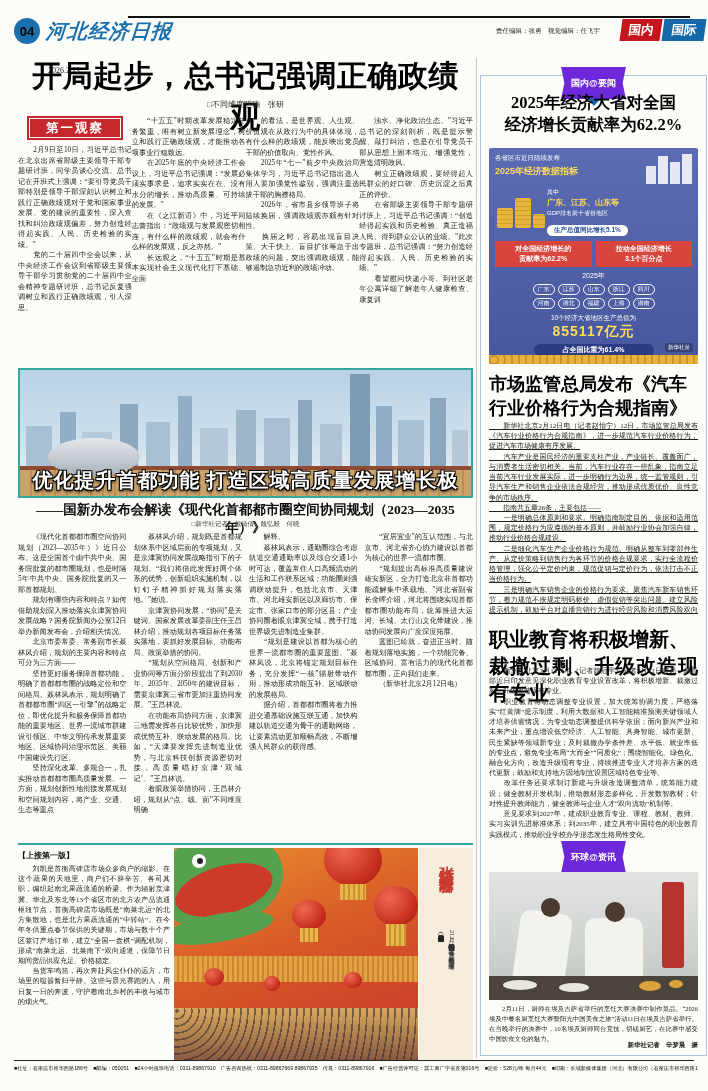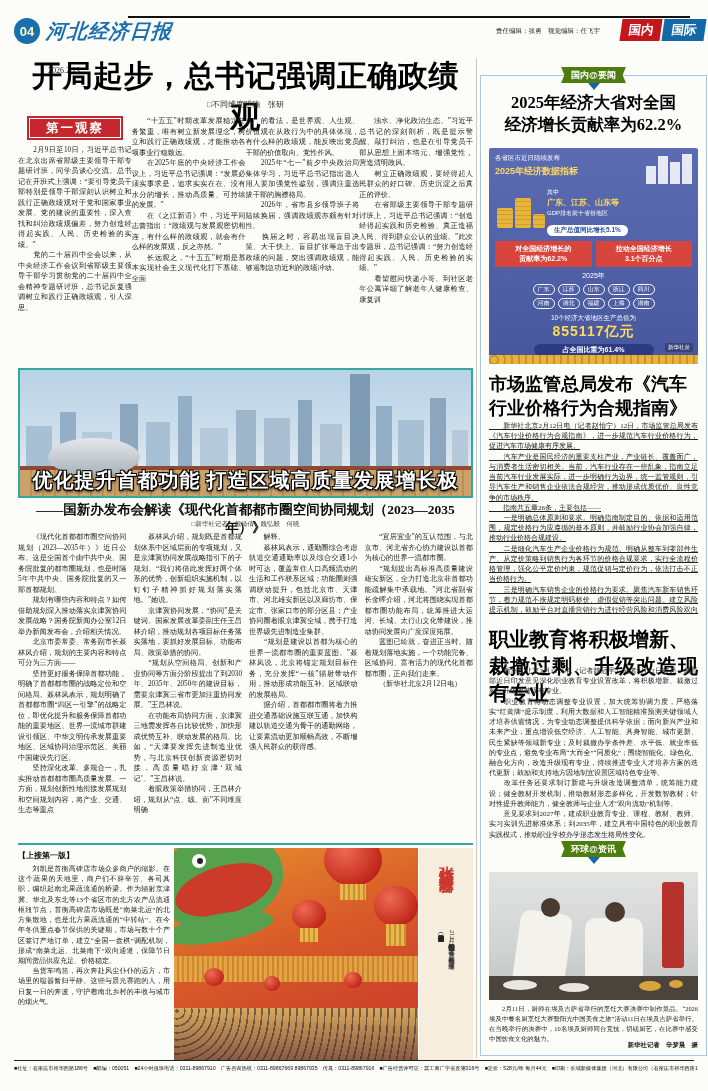--- a/index.html
+++ b/index.html
@@ -3,21 +3,21 @@
 <meta charset="utf-8">
 <style>
   html,body{margin:0;padding:0;background:#e8e8e4;}
   #page{position:relative;width:708px;height:1091px;background:#fcfcf9;overflow:hidden;
         font-family:"Liberation Serif","DejaVu Serif",serif;color:#1a1a1a;}
   .abs{position:absolute;}
 
   
   .toprule{left:128px;top:16px;width:562px;height:2px;background:#111;}
   .pgnum{left:14px;top:18px;width:26px;height:26px;border-radius:50%;background:#1a6fad;
-         color:#fef9c3;font-family:"Liberation Sans",sans-serif;font-weight:bold;font-size:13px;
+         color:#000000;font-family:"Liberation Sans",sans-serif;font-weight:bold;font-size:13px;
          display:flex;align-items:center;justify-content:center;}
   .masthead{left:46px;top:18px;font-size:20px;font-weight:bold;font-style:italic;color:#1a6fad;
             letter-spacing:1px;transform:skewX(-4deg);}
   .pubdate{left:48px;top:42px;font-size:8px;color:#222;font-family:Liberation Serif, serif;margin-top:24px;}
   .editors{left:496px;top:27px;font-size:6.5px;color:#222;font-family:"Liberation Sans",sans-serif;}
   .tab{top:19px;height:22px;display:flex;align-items:center;justify-content:center;
        color:#fff;font-weight:bold;font-size:12.5px;font-family:"Liberation Sans",sans-serif;
        transform:skewX(-8deg);}
   .tab-dom{left:621px;width:40px;background:#c5161d;z-index:2;}
   .tab-int{left:663px;width:42px;background:#1268a8;z-index:1;}
@@ -67,23 +67,23 @@
   .lpanel{left:419px;top:848px;width:54px;height:212px;background:#f6eddc;display:flex;
           flex-direction:column;align-items:center;padding-top:6px;box-sizing:border-box;}
   .ltitle{writing-mode:vertical-rl;font-size:15px;font-weight:bold;color:#c93a2e;height:70px;
           letter-spacing:2px;line-height:1.4;}
   .lcap{writing-mode:vertical-rl;font-size:6.2px;color:#333;height:122px;margin-top:6px;line-height:1.7;text-align:justify;}
   .lcred{display:block;font-weight:bold;color:#222;}
 
   
   .rbox{left:480px;top:75px;width:227px;height:981px;border:1px solid #a9c7e2;box-sizing:border-box;}
   .vdivider{left:476px;top:58px;width:1px;height:1000px;background:#c9c9c4;}
-  .ribbon{height:16px;background:#4d7c0f;color:#fff;font-family:"Liberation Sans",sans-serif;
+  .ribbon{height:16px;background:#6d28d9;color:#fff;font-family:"Liberation Sans",sans-serif;
           font-weight:bold;font-size:9px;display:flex;align-items:center;justify-content:center;
-          padding:0 10px;clip-path:polygon(0 0,100% 0,95% 50%,100% 100%,0 100%,5% 50%);}
+          padding:8px 10px;clip-path:polygon(0 0,100% 0,95% 50%,100% 100%,0 100%,5% 50%);}
   .ribbon-tri{width:0;height:0;border-left:6px solid transparent;border-right:6px solid transparent;
           border-top:7px solid #1565a8;margin:0 auto;}
   .rib-wrap{display:flex;flex-direction:column;align-items:center;}
   .econ-headline{left:486px;top:92px;width:215px;text-align:center;font-size:16.5px;font-weight:bold;
                  line-height:1.35;white-space:pre-line;color:#000;}
   .info{left:489px;top:148px;width:209px;height:216px;background:linear-gradient(#5b6cb2,#47579e);
         border-radius:2px;color:#fff;font-family:"Liberation Sans",sans-serif;overflow:hidden;
         padding:6px 6px 0 6px;box-sizing:border-box;}
   .info .r1{display:flex;justify-content:space-between;}
   .info-h1{font-size:6.5px;}

